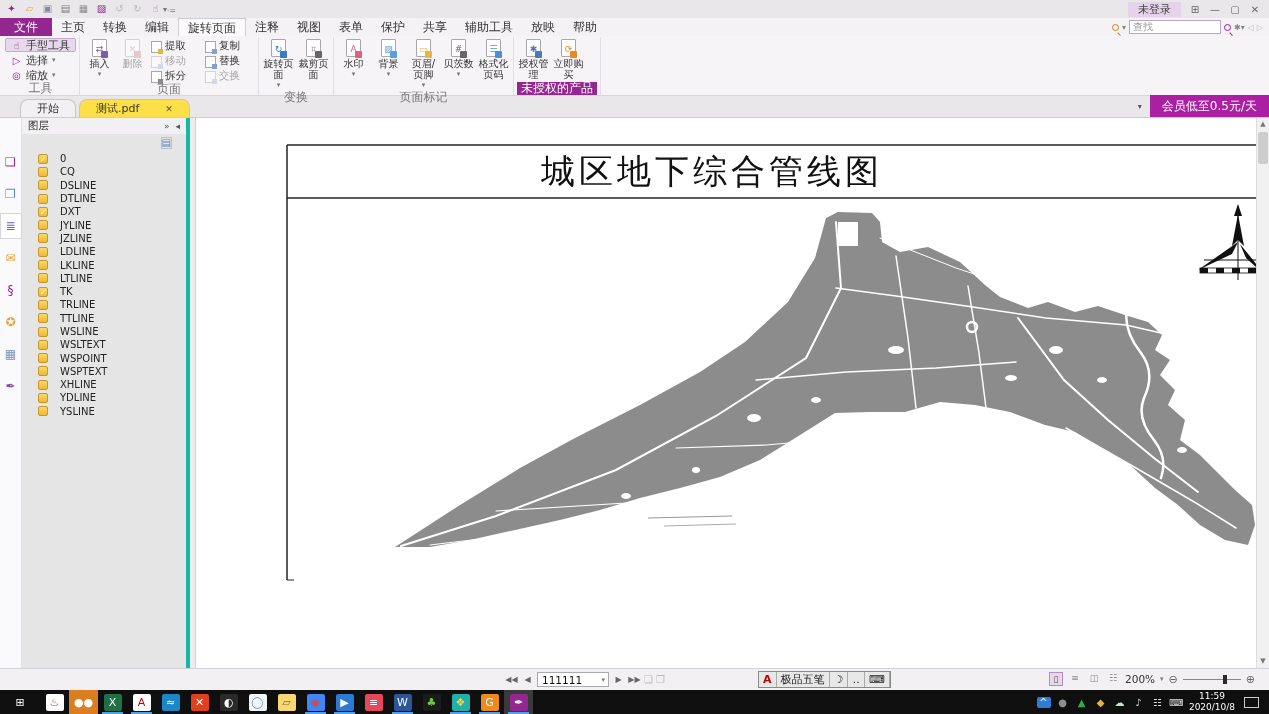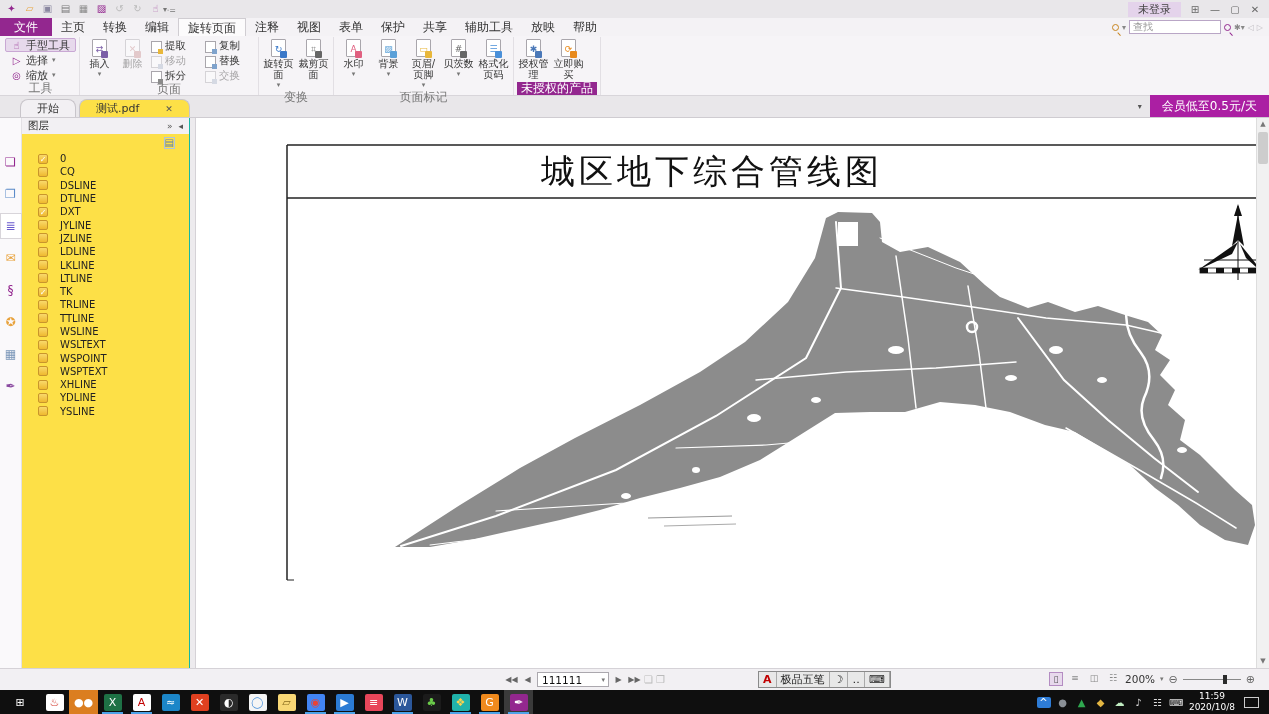--- a/index.html
+++ b/index.html
@@ -55,21 +55,21 @@
   .dtab .x { font-size:9px; color:#555; }
   .tr-right { margin-left:auto; display:flex; align-items:center; height:22px; }
   .tr-caret { font-size:8px; color:#555; padding:0 8px; }
   .banner { background:#AB1FA3; color:#fff; font-size:12px; padding:0 12px; line-height:22px; }
 
   
   .main { height:550px; display:flex; position:relative; }
   .iconstrip { width:22px; background:#FAF9FB; border-right:1px solid #E3E1E5; padding-top:32px; display:flex; flex-direction:column; align-items:center; }
   .side-ic { width:20px; height:24px; margin-bottom:8px; font-size:12px; line-height:24px; text-align:center; }
   .side-ic.on { background:#fff; outline:1px solid #D8D5DA; }
-  .panel { width:168px; background:#fde047; border-right:1px solid #14b8a6; display:flex; flex-direction:column; }
+  .panel { width:168px; background:#e5e5e5; border-right:4px solid #14b8a6; display:flex; flex-direction:column; }
   .panel-header { height:16px; background:#F2F0F3; font-size:10.5px; display:flex; align-items:center; padding:0 6px; color:#333; }
   .ph-icons { margin-left:auto; display:flex; gap:6px; font-size:9px; color:#555; }
   .panel-tools { height:18px; display:flex; justify-content:flex-end; align-items:center; padding-right:14px; }
   .opts-ic { font-size:10px; color:#5B7FB5; border:1px solid #AFC3DE; line-height:10px; }
   .layer-list { flex:1; }
   .layer-row { height:13.3px; display:flex; align-items:center; padding-left:16px; gap:12px; }
   .chk { width:10px; height:10px; background:linear-gradient(#F9D96B,#EFB92F); border:1px solid #C9952C; border-radius:2px; position:relative; flex:none; }
   .chk.checked::after { content:"✓"; position:absolute; inset:0; color:#fff; font-size:8px; line-height:10px; text-align:center; font-weight:bold; }
   .layer-name { font-size:10px; color:#222; }
   .splitter { width:6px; background:#EDEBEE; border-right:1px solid #D5D2D7; }

